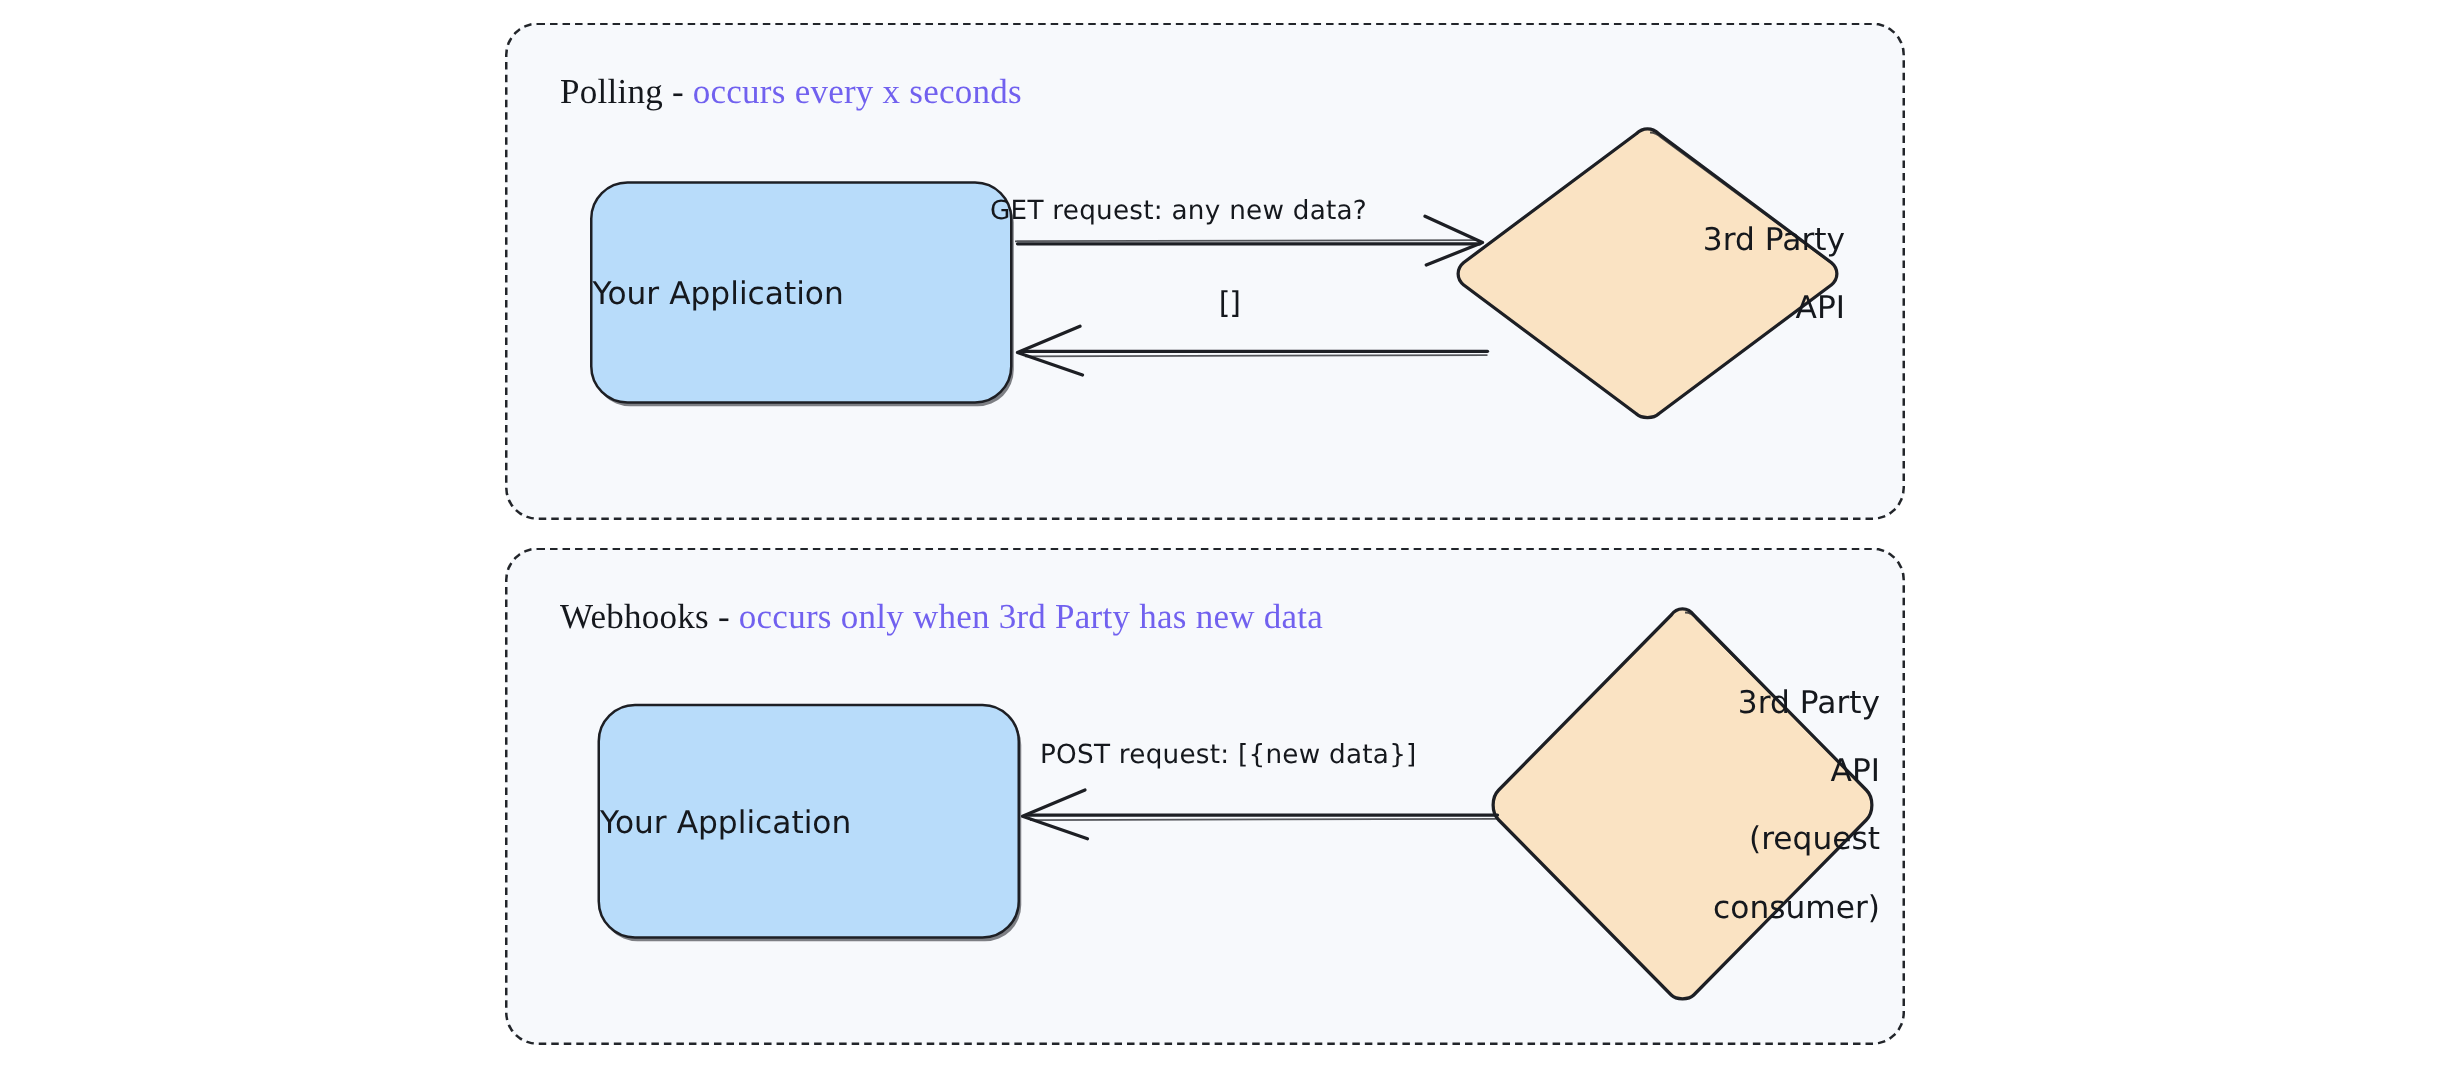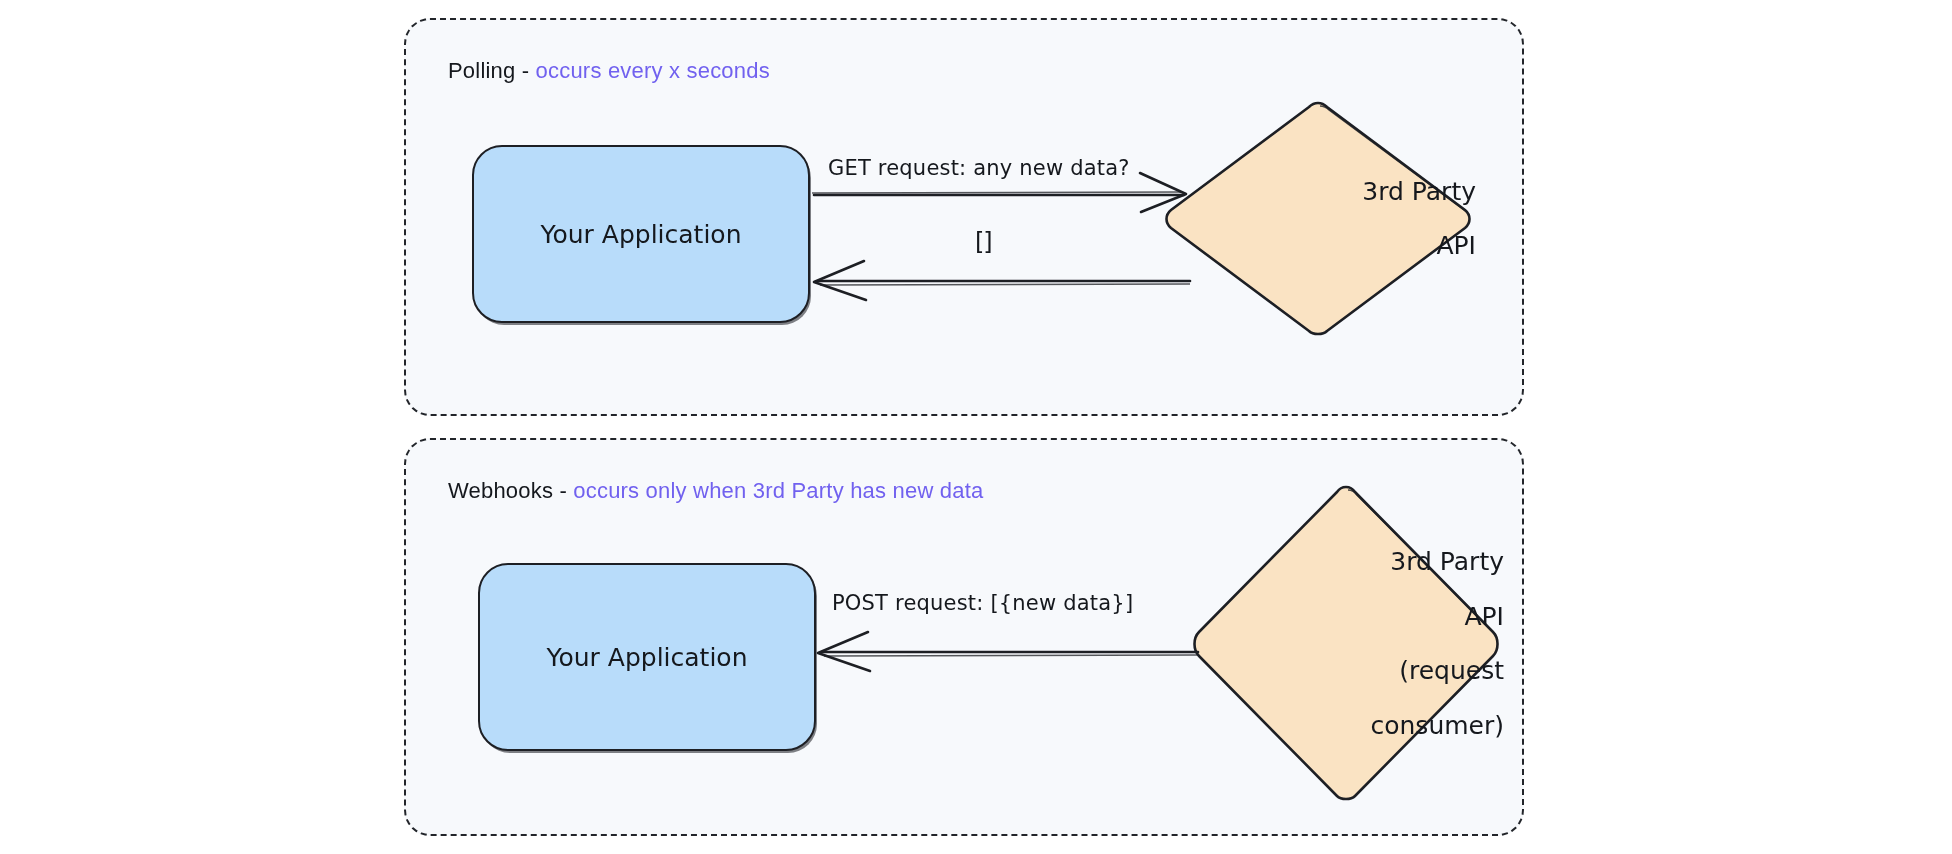--- a/index.html
+++ b/index.html
@@ -26,35 +26,34 @@
     border: 2.5px dashed #22252a;
     border-radius: 26px;
   }
   #panel-polling  { left: 404px; top: 18px;  width: 1120px; height: 398px; }
   #panel-webhooks { left: 404px; top: 438px; width: 1120px; height: 398px; }
 
   
   .panel-title {
     position: absolute;
     white-space: nowrap;
-    font-family: Liberation Sans, sans-serif;
-    font-size: 22px;
+    font-family: Liberation Serif, serif;
+    font-size: 28px;
     letter-spacing: 0.2px;
   }
   #title-polling  { left: 448px; top: 58px; }
   #title-webhooks { left: 448px; top: 478px; }
   .title-main  { color: #15181d; font-weight: 500; }
   .title-accent{ color: #7161ef; font-weight: 500; }
 
   
   .node {
     position: absolute;
     display: flex;
     align-items: center;
-    justify-content: center;
     text-align: center;
     color: #15181d;
     font-family: "DejaVu Sans", sans-serif;
   }
 
   
   .app-box {
     background: #b8dcfa;
     border: 2.5px solid #1d1f24;
     border-radius: 30px;
@@ -97,21 +96,21 @@
 
   
   .edge-label {
     position: absolute;
     white-space: nowrap;
     font-family: "DejaVu Sans", sans-serif;
     font-size: 21px;
     color: #15181d;
     letter-spacing: 0.2px;
   }
-  #label-get   { left: 828px; top: 156px; }
+  #label-get   { left: 792px; top: 156px; }
   #label-empty { left: 975px; top: 228px; font-size: 24px; letter-spacing: -1px; }
   #label-post  { left: 832px; top: 591px; }
 </style>
 </head>
 <body>
 
 <div id="canvas">
 
   <div class="panel" id="panel-polling"></div>
 

